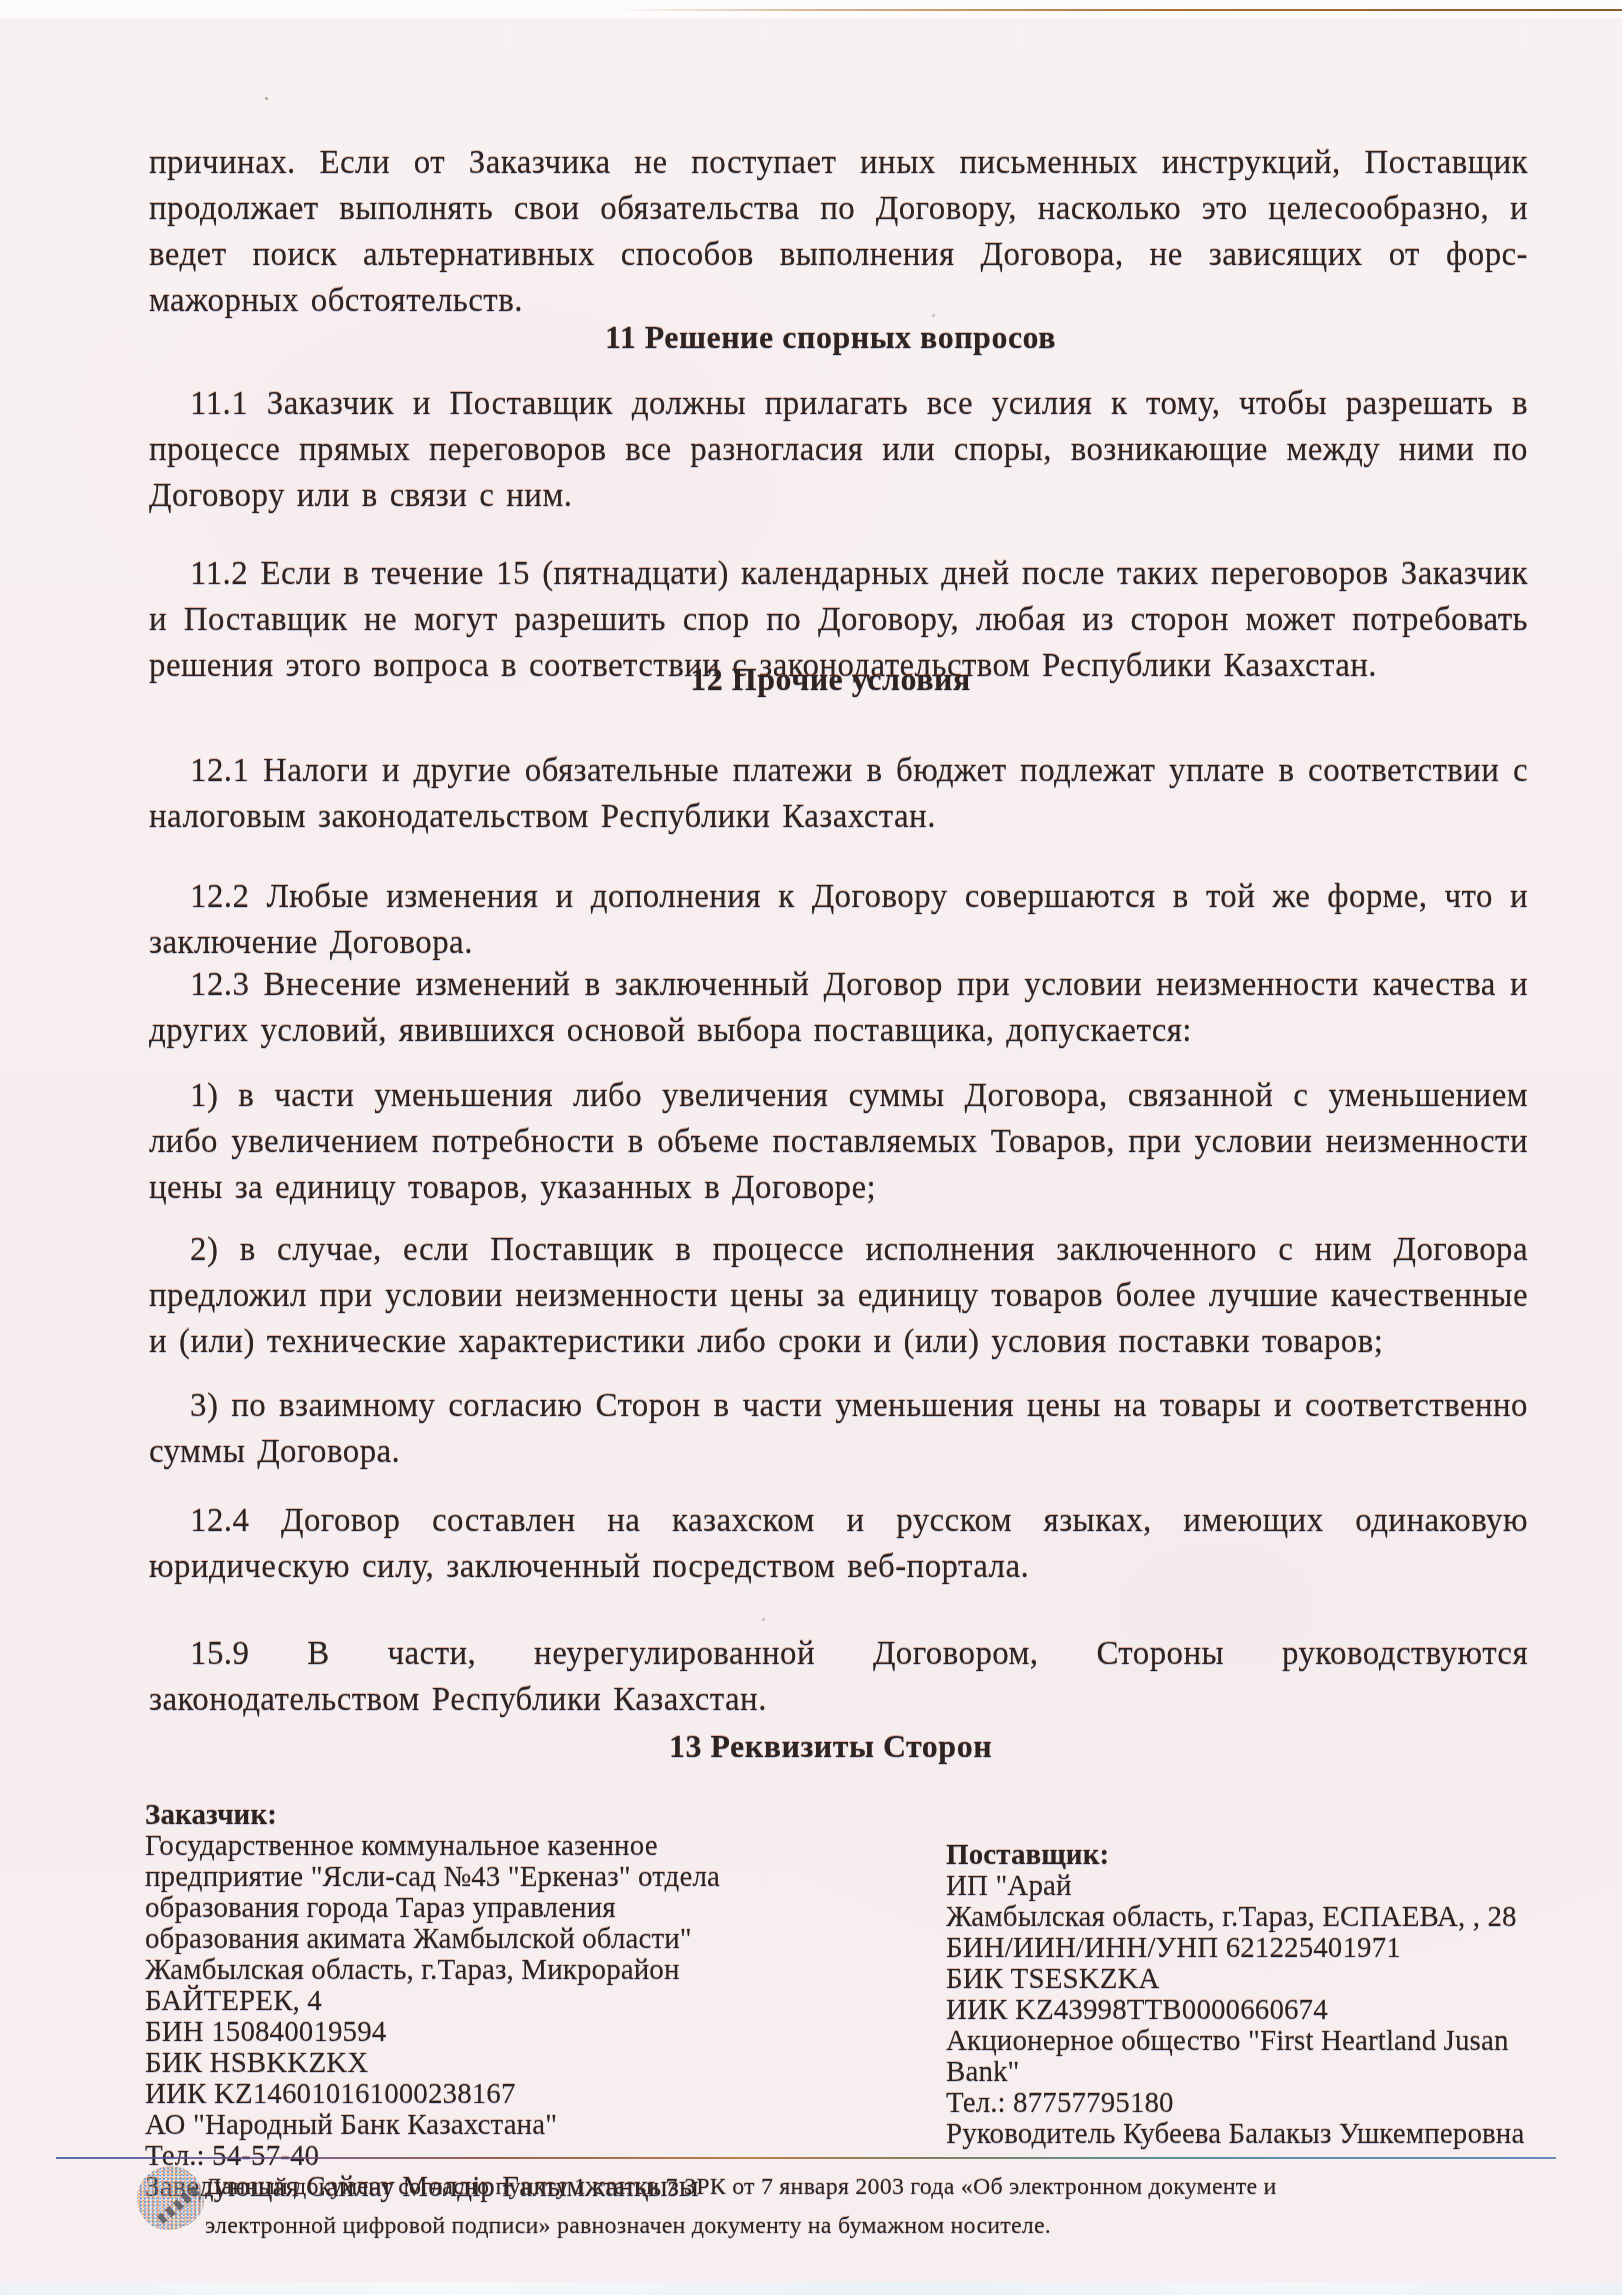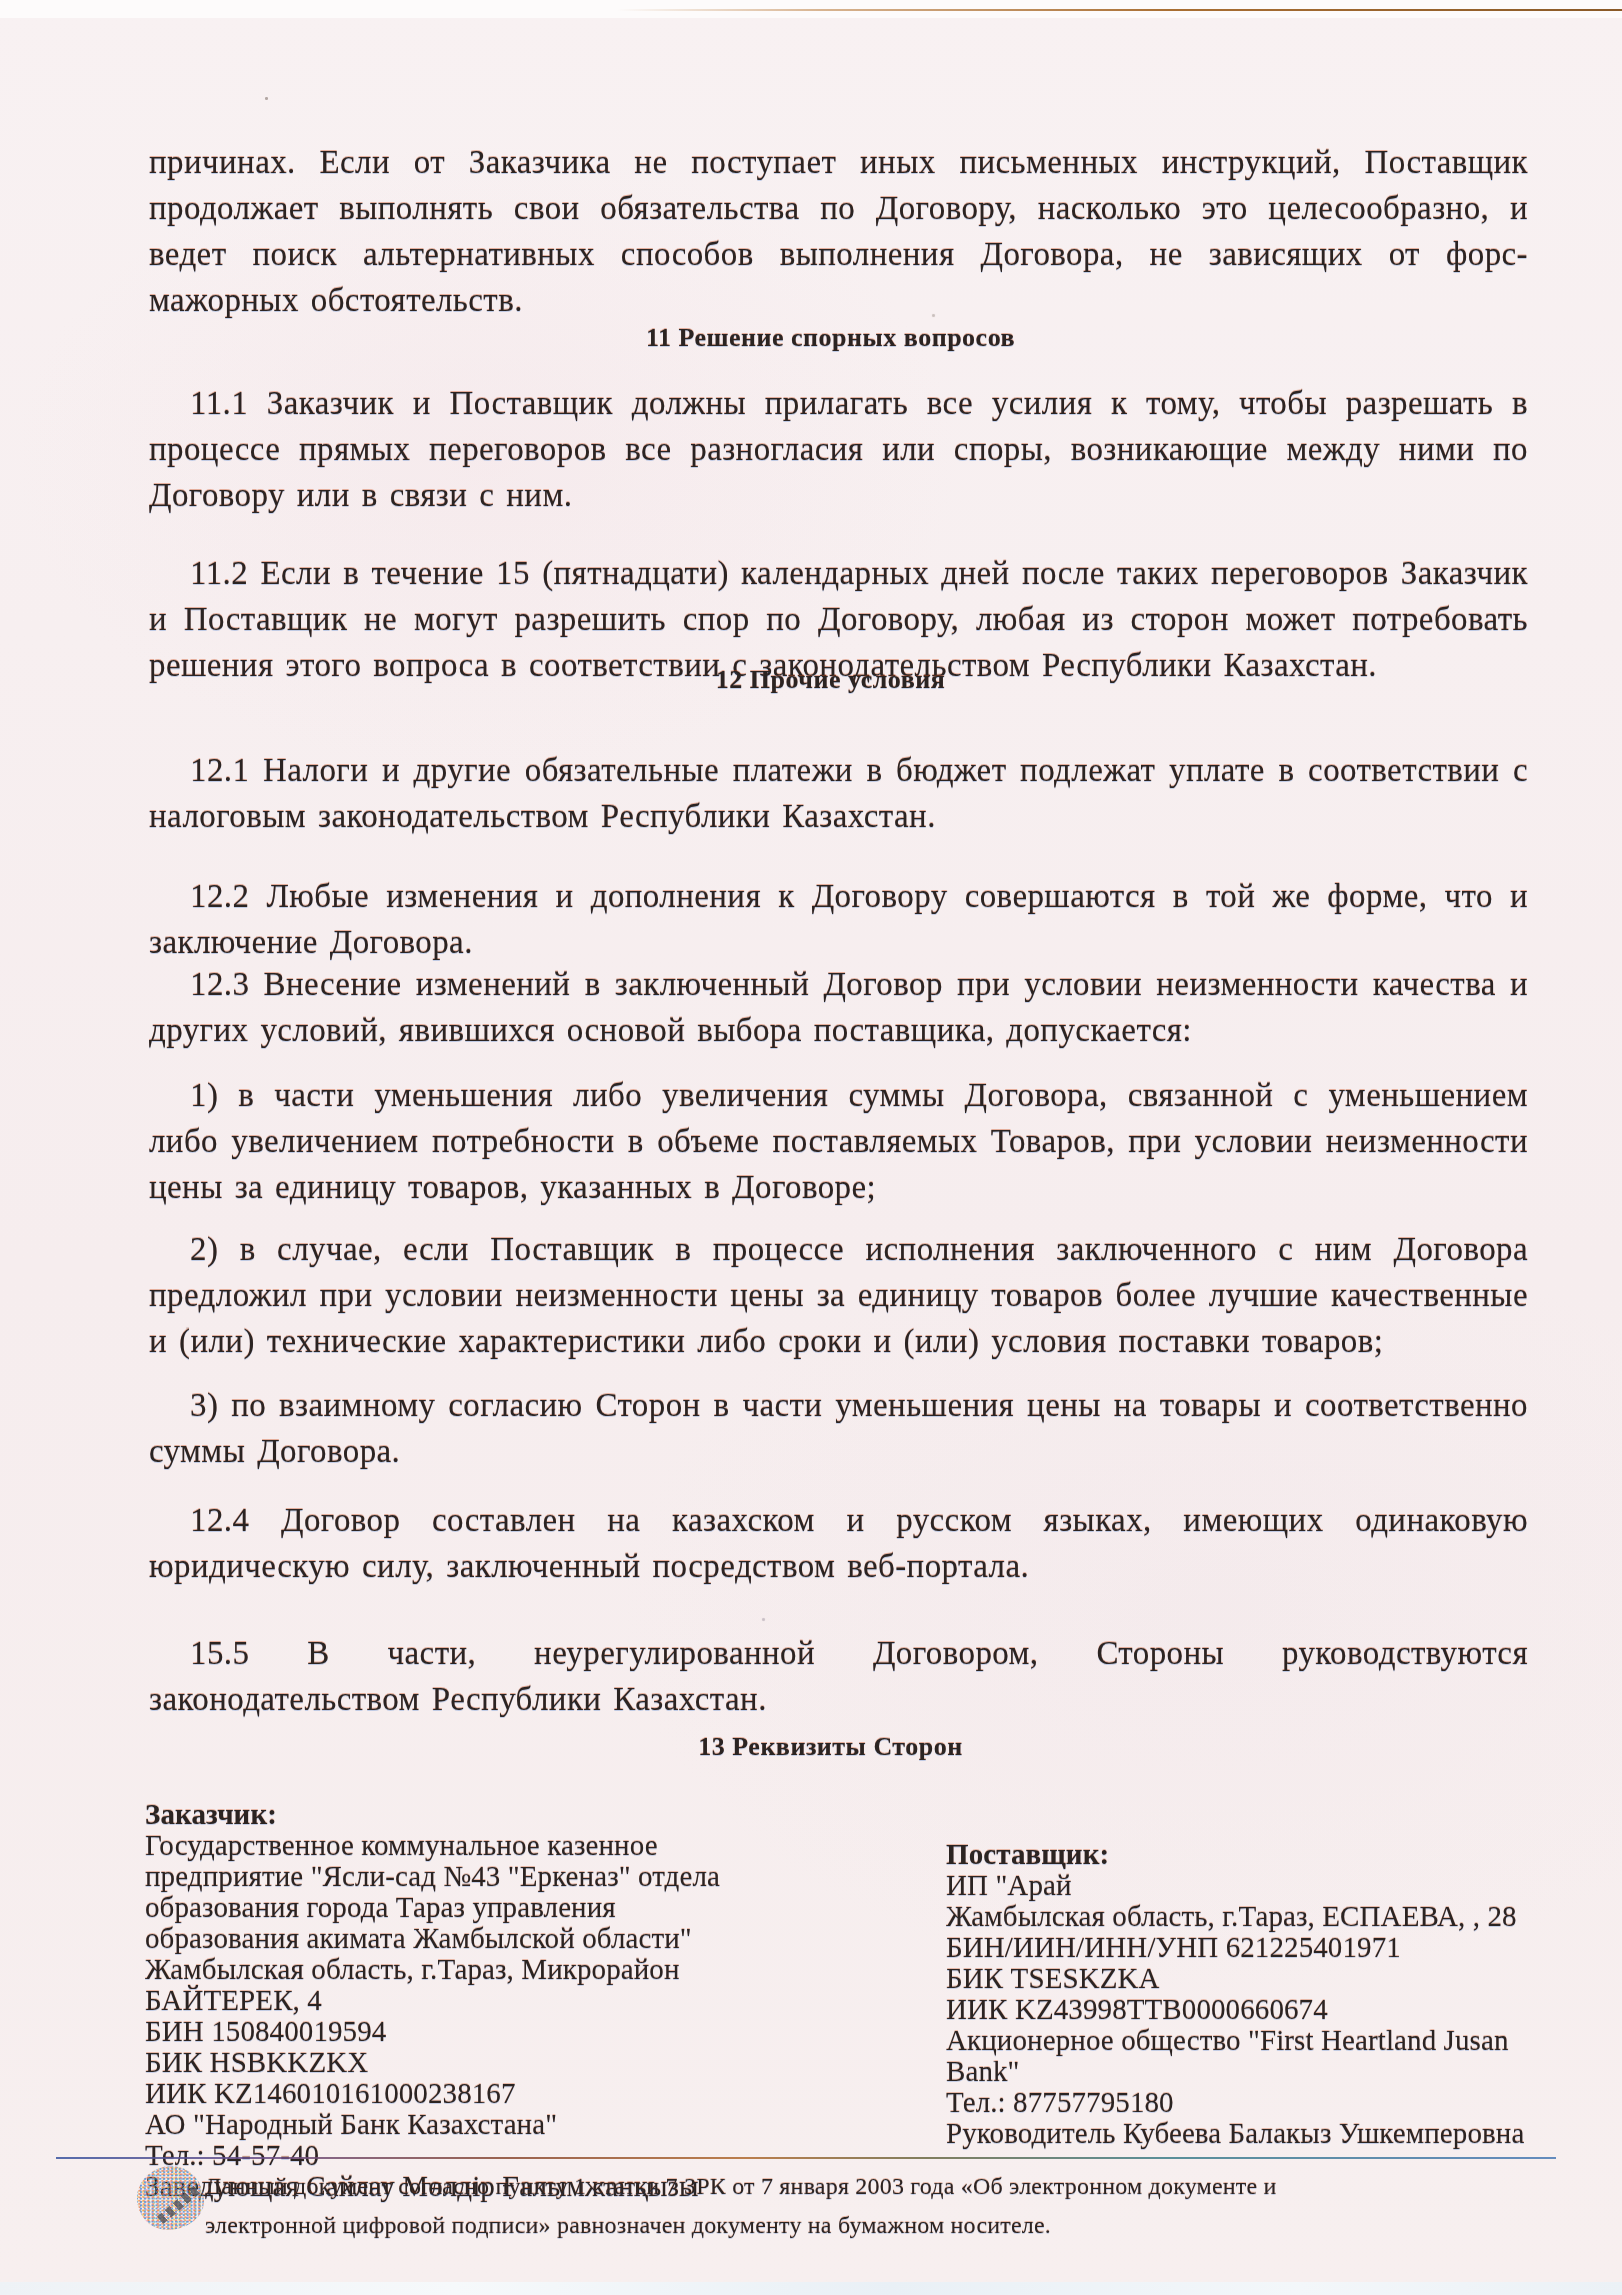--- a/index.html
+++ b/index.html
@@ -43,21 +43,21 @@
     word-spacing: 3.3px;
     margin: 8px;
     text-shadow: 0 -0.7px 0 rgba(200,70,20,.38), 0 1.3px 0 rgba(50,110,200,.28);
   }
   .indent { text-indent: 41px; }
   .heading {
     position: absolute;
     left: 141px;
     width: 1379px;
     margin: 0;
-    font-size: 26px;
+    font-size: 32px;
     line-height: 37px;
     font-weight: 700;
     text-align: center;
     letter-spacing: 0.5px;
     text-shadow: 0 -0.7px 0 rgba(200,70,20,.38), 0 1.3px 0 rgba(50,110,200,.28);
   }
   .req-col {
     position: absolute;
     font-size: 29px;
     line-height: 31px;
@@ -133,21 +133,21 @@
   <p class="body-par indent" style="top:953px;">12.3 Внесение изменений в заключенный Договор при условии неизменности качества и других условий, явившихся основой выбора поставщика, допускается:</p>
 
   <p class="body-par indent" style="top:1064px;">1) в части уменьшения либо увеличения суммы Договора, связанной с уменьшением либо увеличением потребности в объеме поставляемых Товаров, при условии неизменности цены за единицу товаров, указанных в Договоре;</p>
 
   <p class="body-par indent" style="top:1218px;">2) в случае, если Поставщик в процессе исполнения заключенного с ним Договора предложил при условии неизменности цены за единицу товаров более лучшие качественные и (или) технические характеристики либо сроки и (или) условия поставки товаров;</p>
 
   <p class="body-par indent" style="top:1374px;">3) по взаимному согласию Сторон в части уменьшения цены на товары и соответственно суммы Договора.</p>
 
   <p class="body-par indent" style="top:1489px;">12.4 Договор составлен на казахском и русском языках, имеющих одинаковую юридическую силу, заключенный посредством веб-портала.</p>
 
-  <p class="body-par indent" style="top:1622px;">15.5 В части, неурегулированной Договором, Стороны руководствуются законодательством Республики Казахстан.</p>
+  <p class="body-par indent" style="top:1622px;">15.9 В части, неурегулированной Договором, Стороны руководствуются законодательством Республики Казахстан.</p>
 
   <h2 class="heading" style="top:1728px;">13 Реквизиты Сторон</h2>
 
   <div class="req-col customer-col">
     <div class="line req-label">Заказчик:</div>
     <div class="line">Государственное коммунальное казенное</div>
     <div class="line">предприятие "Ясли-сад №43 "Еркеназ" отдела</div>
     <div class="line">образования города Тараз управления</div>
     <div class="line">образования акимата Жамбылской области"</div>
     <div class="line">Жамбылская область, г.Тараз, Микрорайон</div>

